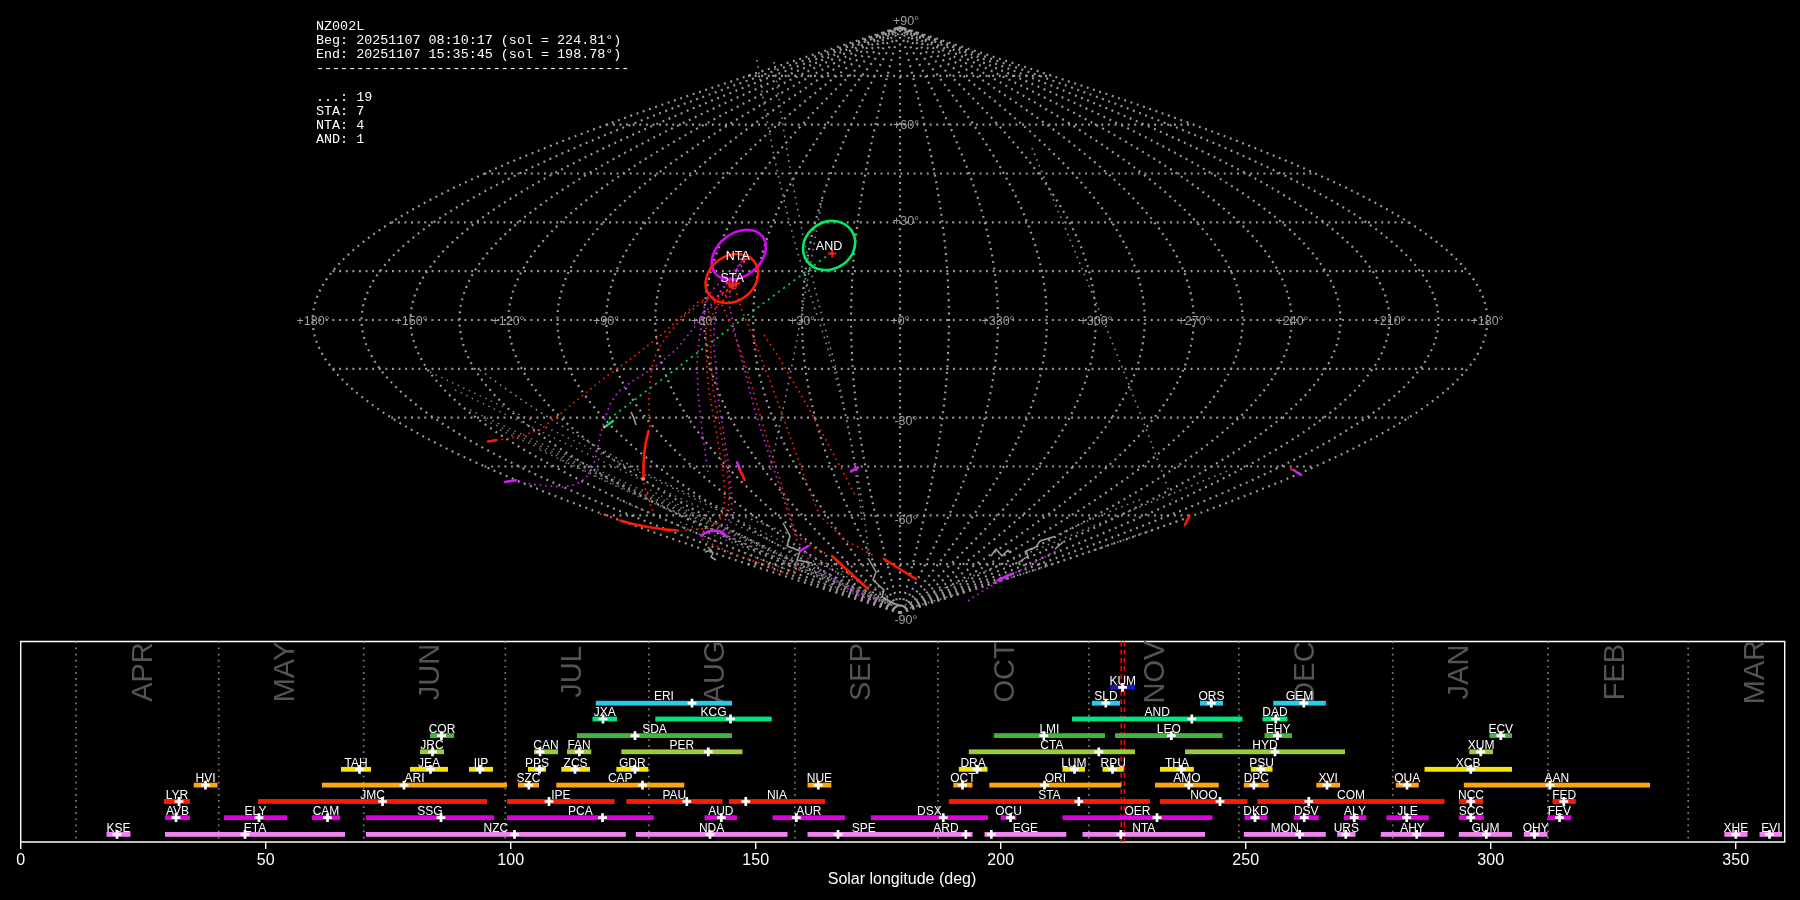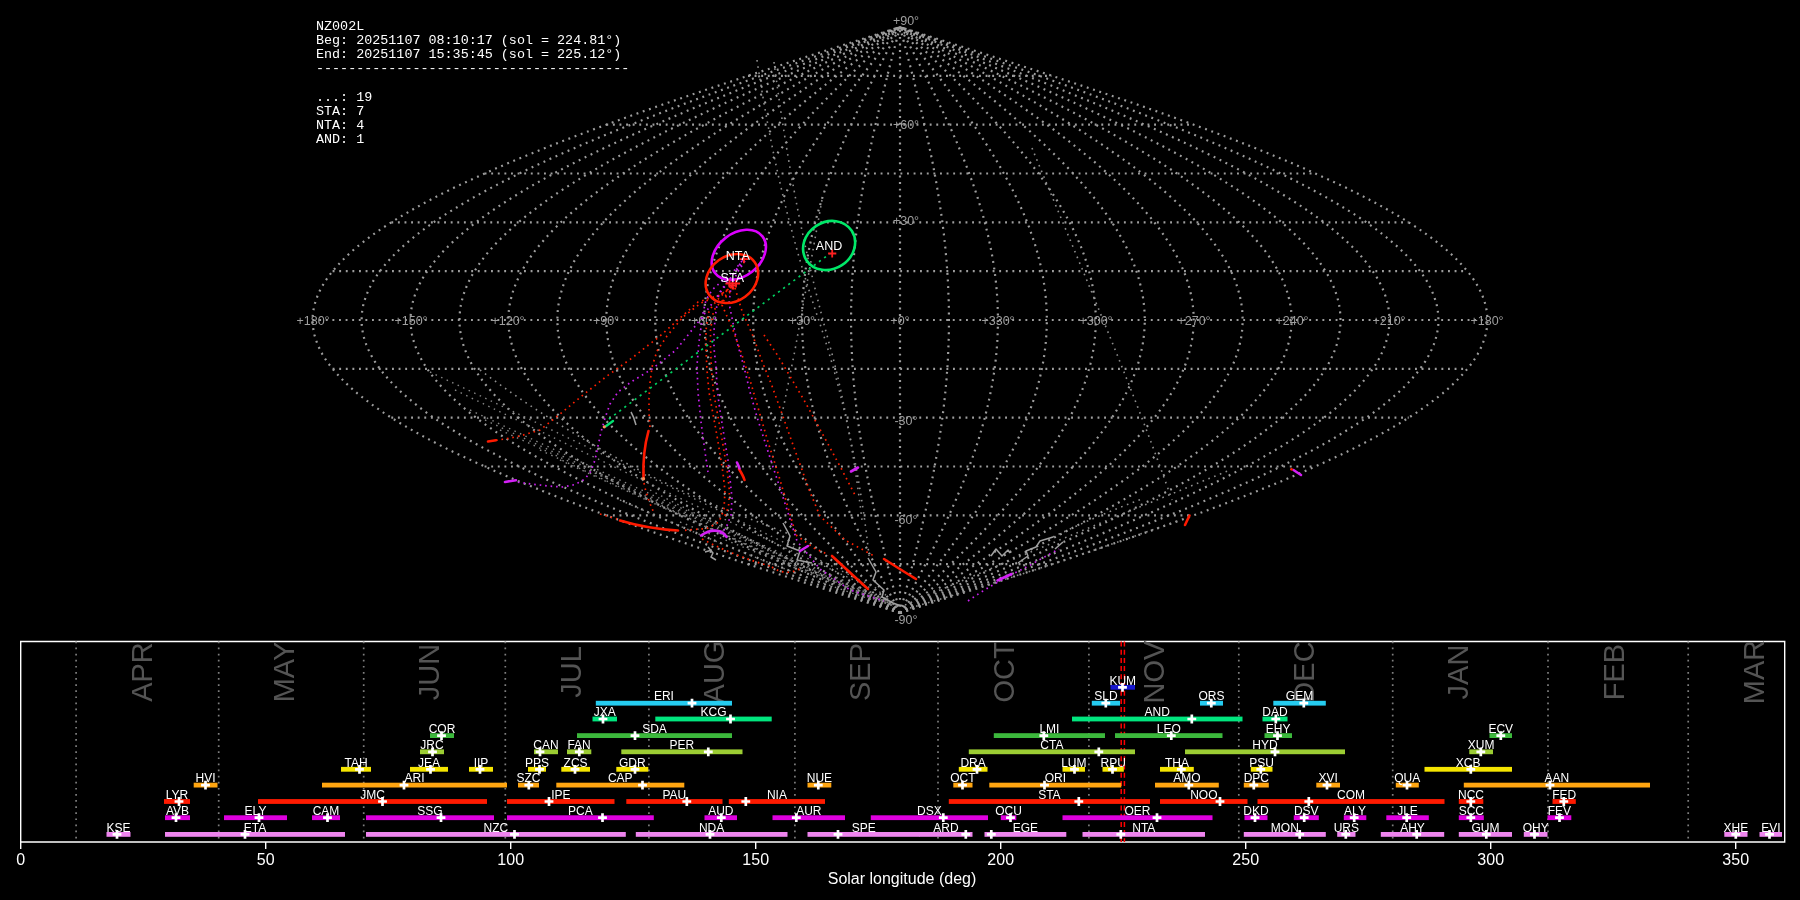--- a/index.html
+++ b/index.html
@@ -437,19 +437,19 @@
 <text x="1284.8" y="831.6" text-anchor="middle" font-family="Liberation Sans, sans-serif" font-size="12px" fill="#ffffff">MON</text>
 <text x="1346.3" y="831.6" text-anchor="middle" font-family="Liberation Sans, sans-serif" font-size="12px" fill="#ffffff">URS</text>
 <text x="1412.5" y="831.6" text-anchor="middle" font-family="Liberation Sans, sans-serif" font-size="12px" fill="#ffffff">AHY</text>
 <text x="1485.4" y="831.6" text-anchor="middle" font-family="Liberation Sans, sans-serif" font-size="12px" fill="#ffffff">GUM</text>
 <text x="1535.7" y="831.6" text-anchor="middle" font-family="Liberation Sans, sans-serif" font-size="12px" fill="#ffffff">OHY</text>
 <text x="1735.9" y="831.6" text-anchor="middle" font-family="Liberation Sans, sans-serif" font-size="12px" fill="#ffffff">XHE</text>
 <text x="1770.8" y="831.6" text-anchor="middle" font-family="Liberation Sans, sans-serif" font-size="12px" fill="#ffffff">EVI</text>
 </svg>
 <div id="info">NZ002L
 Beg: 20251107 08:10:17 (sol = 224.81°)
-End: 20251107 15:35:45 (sol = 225.12°)
+End: 20251107 15:35:45 (sol = 198.78°)
 ---------------------------------------
 
 ...: 19
 STA: 7
 NTA: 4
 AND: 1</div>
 </div>
 </body></html>

